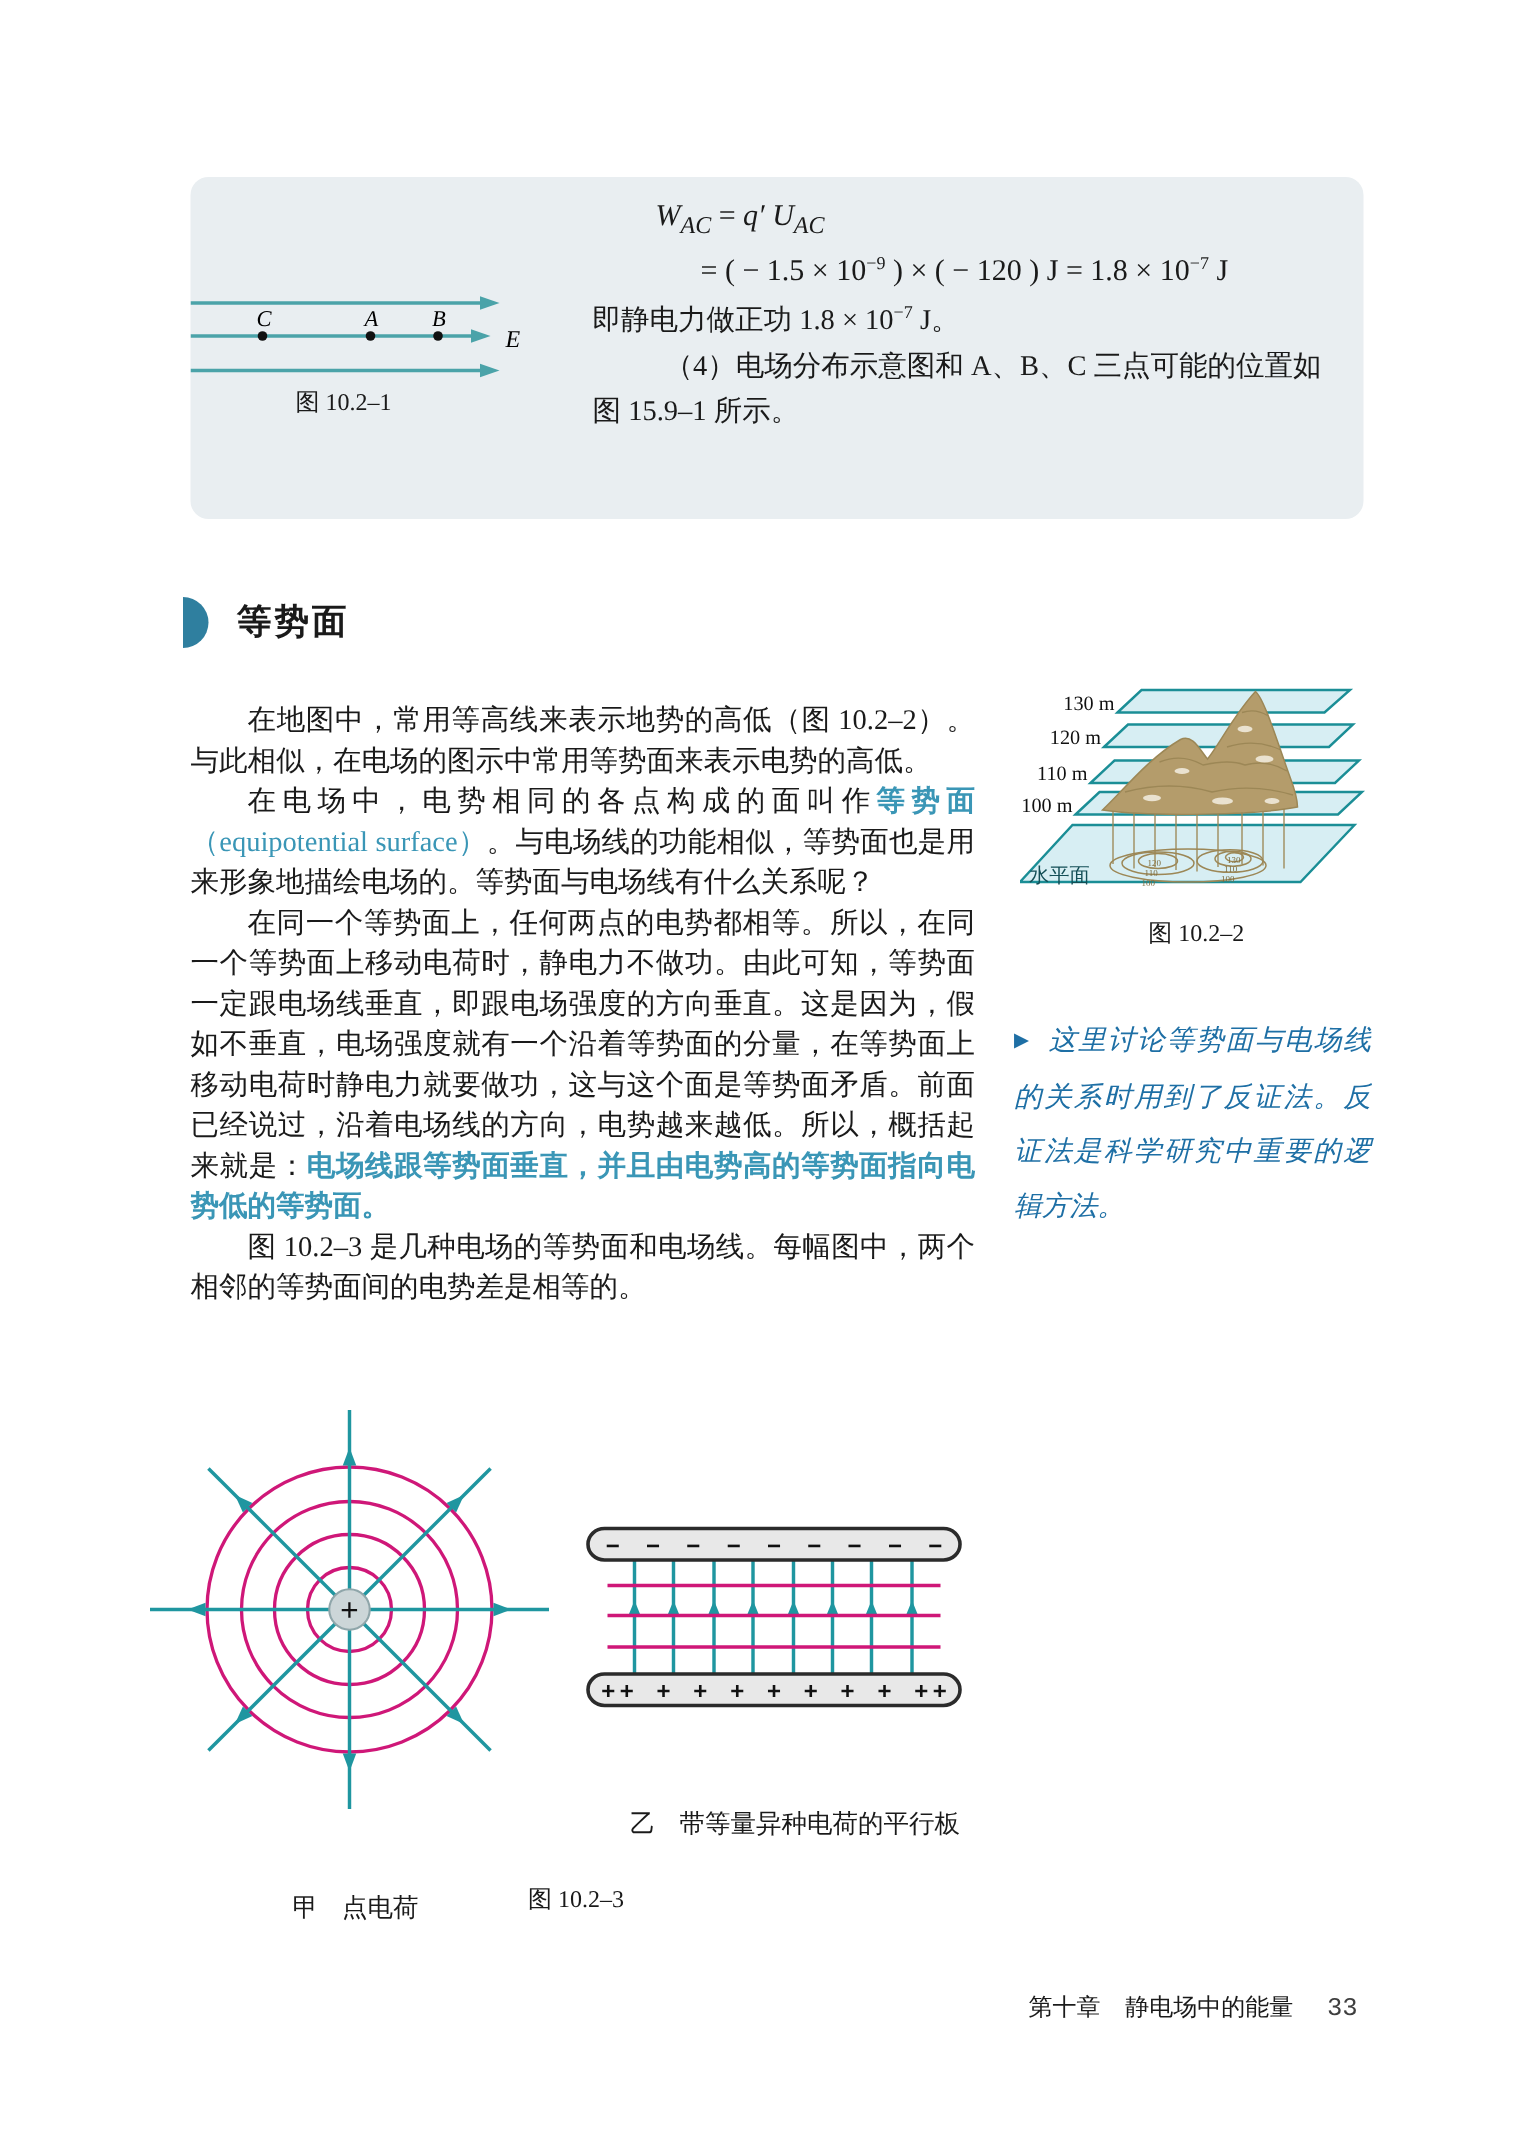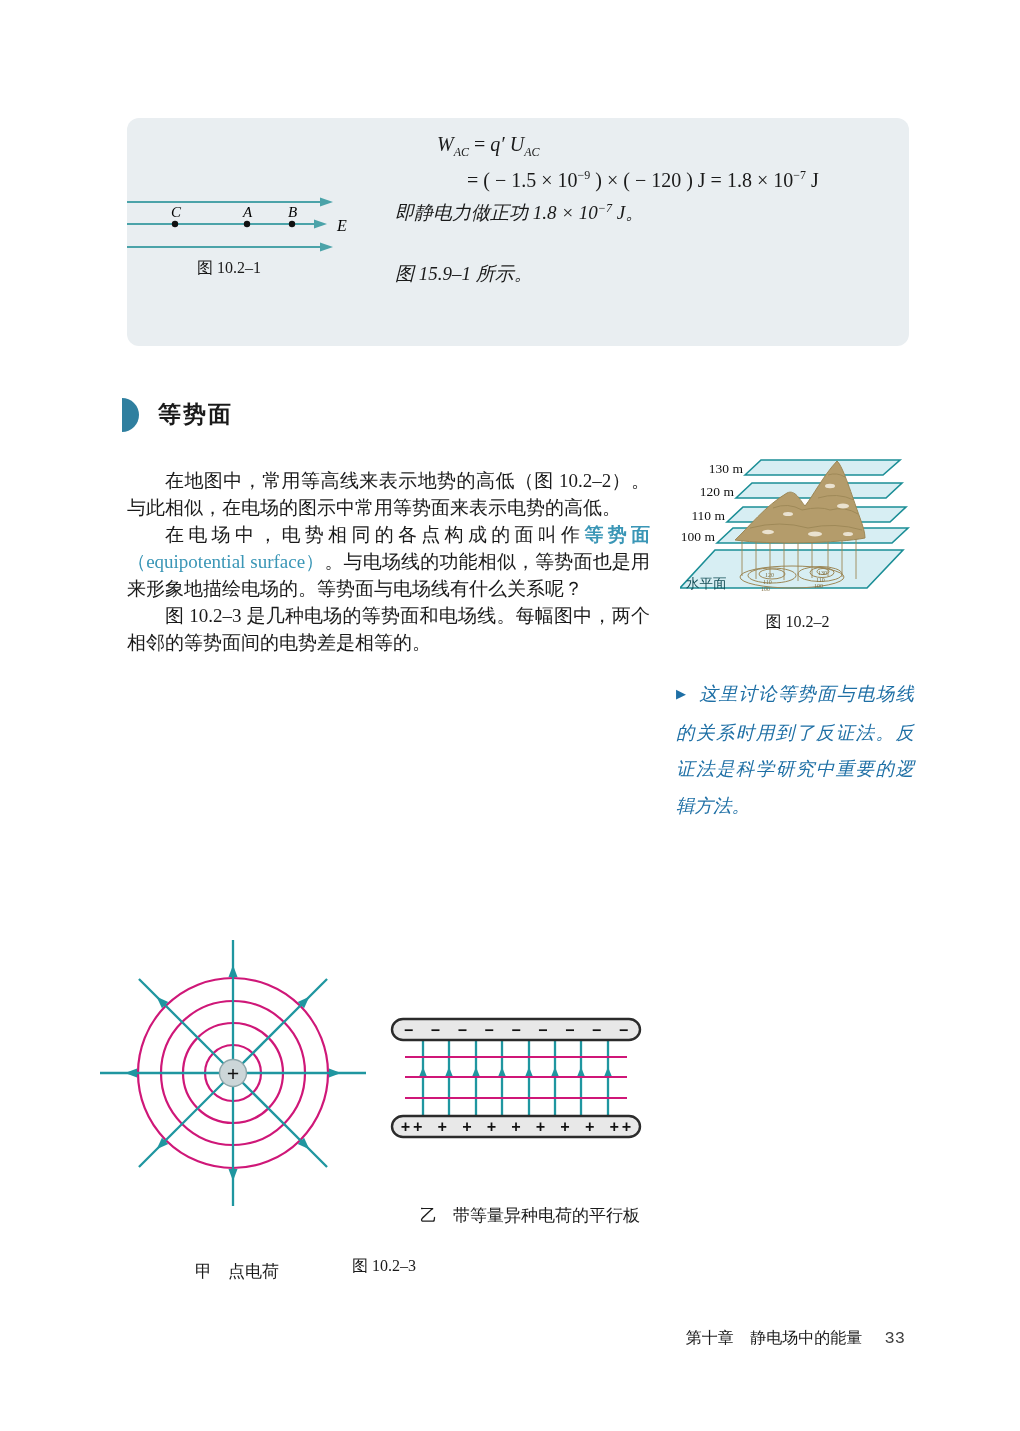--- a/index.html
+++ b/index.html
@@ -10,23 +10,23 @@
     --ink:#1a1a1a;
   }
   *{margin:0;padding:0;box-sizing:border-box;}
   body{width:1020px;height:1431px;position:relative;background:#ffffff;
        font-family:"Liberation Serif","DejaVu Serif",serif;color:var(--ink);}
   .abs{position:absolute;}
 
   
   .example-box{left:127px;top:118px;width:782px;height:228px;background:var(--box_bg);border-radius:12px;}
   .f-line{position:absolute;font-size:20px;white-space:nowrap;}
-  .f-cn{font-size:19px;font-style:italic;}
+  .f-cn{font-size:19px;}
   .var{font-style:italic;}
-  sub.f{font-size:12px;font-style:italic;}
+  sub.f{font-size:16px;font-style:italic;}
   sup.f{font-size:12px;}
   .fd-caption{position:absolute;left:70px;top:140px;font-size:16px;}
 
   
   .half-circle{left:122px;top:398px;width:17px;height:34px;border-radius:0 17px 17px 0;background:var(--accent);}
   .heading{left:158px;top:399px;font-size:23px;font-weight:bold;
            font-family:"Liberation Sans","DejaVu Sans",sans-serif;letter-spacing:2px;}
 
   
   .main-text{left:127px;top:450px;width:523px;font-size:19px;line-height:27px;text-align:justify;margin-top:17px;}
@@ -101,29 +101,31 @@
     <span>=</span>
     <span class="var">q′</span>
     <span class="var">U</span><sub class="f">AC</sub>
   </div>
   <div class="f-line" style="left:340px;top:50px;">
     <span>= ( − 1.5 × 10</span><sup class="f">−9</sup><span> ) × ( − 120 ) J = 1.8 × 10</span><sup class="f">−7</sup><span> J</span>
   </div>
   <div class="f-line f-cn" style="left:268px;top:82px;">
     <span>即静电力做正功 1.8 × 10</span><sup class="f">−7</sup><span> J。</span>
   </div>
+  <div class="f-line f-cn" style="left:316px;top:113px;">（4）电场分布示意图和 A、B、C 三点可能的位置如</div>
   <div class="f-line f-cn" style="left:268px;top:143px;">图 15.9–1 所示。</div>
 </div>
 
 <div class="abs half-circle"></div>
 <h2 class="abs heading">等势面</h2>
 
 <div class="abs main-text">
   <p>在地图中，常用等高线来表示地势的高低（图 10.2–2）。与此相似，在电场的图示中常用等势面来表示电势的高低。</p>
   <p><span>在电场中，电势相同的各点构成的面叫作</span><span class="term">等势面</span><span class="en-blue">（equipotential surface）</span><span>。与电场线的功能相似，等势面也是用来形象地描绘电场的。等势面与电场线有什么关系呢？</span></p>
+  <p><span>在同一个等势面上，任何两点的电势都相等。所以，在同一个等势面上移动电荷时，静电力不做功。由此可知，等势面一定跟电场线垂直，即跟电场强度的方向垂直。这是因为，假如不垂直，电场强度就有一个沿着等势面的分量，在等势面上移动电荷时静电力就要做功，这与这个面是等势面矛盾。前面已经说过，沿着电场线的方向，电势越来越低。所以，概括起来就是：</span><span class="blue-bold">电场线跟等势面垂直，并且由电势高的等势面指向电势低的等势面。</span></p>
   <p>图 10.2–3 是几种电场的等势面和电场线。每幅图中，两个相邻的等势面间的电势差是相等的。</p>
 </div>
 
 <svg class="abs fig2-svg" width="235" height="168" viewBox="0 0 235 168">
 
   <polygon class="plane" points="0,140 35,102 223,102 187,140"></polygon>
 
   <ellipse class="contour" cx="112" cy="129" rx="52" ry="11"></ellipse>
   <ellipse class="contour" cx="92" cy="127.5" rx="24" ry="7.5"></ellipse>
   <ellipse class="contour" cx="140" cy="126" rx="22" ry="7.5"></ellipse>

